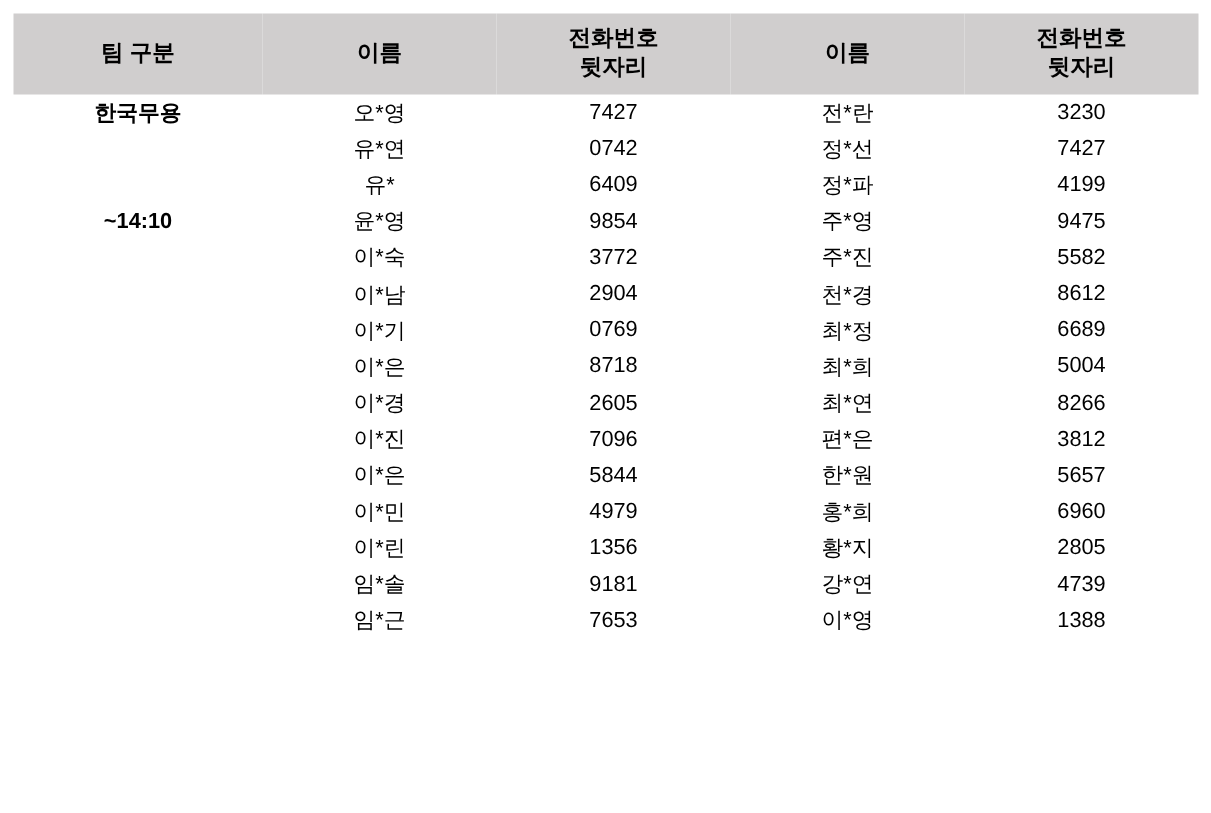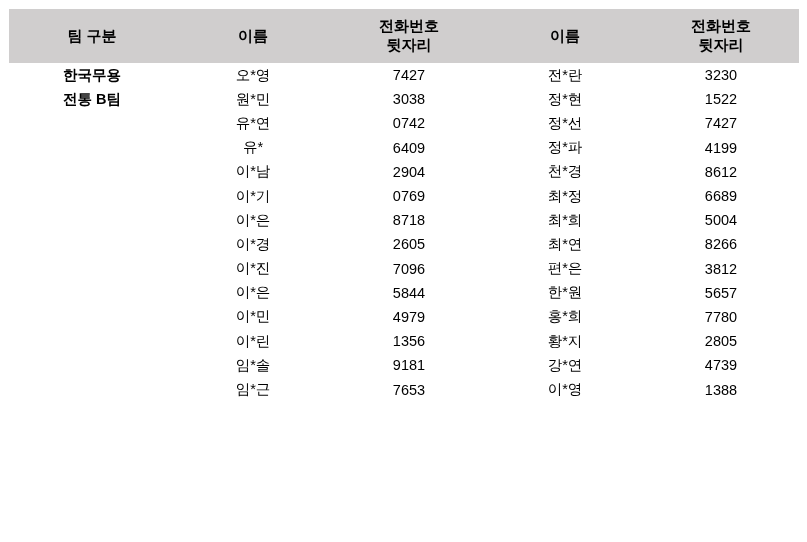--- a/index.html
+++ b/index.html
@@ -97,41 +97,48 @@
     </thead>
     <tbody id="roster-body">
         <tr>
           <td class="team-cell">한국무용</td>
           <td>오*영</td>
           <td>7427</td>
           <td>전*란</td>
           <td>3230</td>
         </tr>
         <tr>
-          <td class="team-cell">전통 B팀</td>
-          <td>원*민</td>
-          <td>3038</td>
-          <td>정*현</td>
-          <td>1522</td>
-        </tr>
-        <tr>
           <td class="team-cell"></td>
           <td>유*연</td>
           <td>0742</td>
           <td>정*선</td>
           <td>7427</td>
         </tr>
         <tr>
           <td class="team-cell"></td>
           <td>유*</td>
           <td>6409</td>
           <td>정*파</td>
           <td>4199</td>
         </tr>
         <tr>
+          <td class="team-cell">~14:10</td>
+          <td>윤*영</td>
+          <td>9854</td>
+          <td>주*영</td>
+          <td>9475</td>
+        </tr>
+        <tr>
+          <td class="team-cell"></td>
+          <td>이*숙</td>
+          <td>3772</td>
+          <td>주*진</td>
+          <td>5582</td>
+        </tr>
+        <tr>
           <td class="team-cell"></td>
           <td>이*남</td>
           <td>2904</td>
           <td>천*경</td>
           <td>8612</td>
         </tr>
         <tr>
           <td class="team-cell"></td>
           <td>이*기</td>
           <td>0769</td>
@@ -164,21 +171,21 @@
           <td>이*은</td>
           <td>5844</td>
           <td>한*원</td>
           <td>5657</td>
         </tr>
         <tr>
           <td class="team-cell"></td>
           <td>이*민</td>
           <td>4979</td>
           <td>홍*희</td>
-          <td>7780</td>
+          <td>6960</td>
         </tr>
         <tr>
           <td class="team-cell"></td>
           <td>이*린</td>
           <td>1356</td>
           <td>황*지</td>
           <td>2805</td>
         </tr>
         <tr>
           <td class="team-cell"></td>

